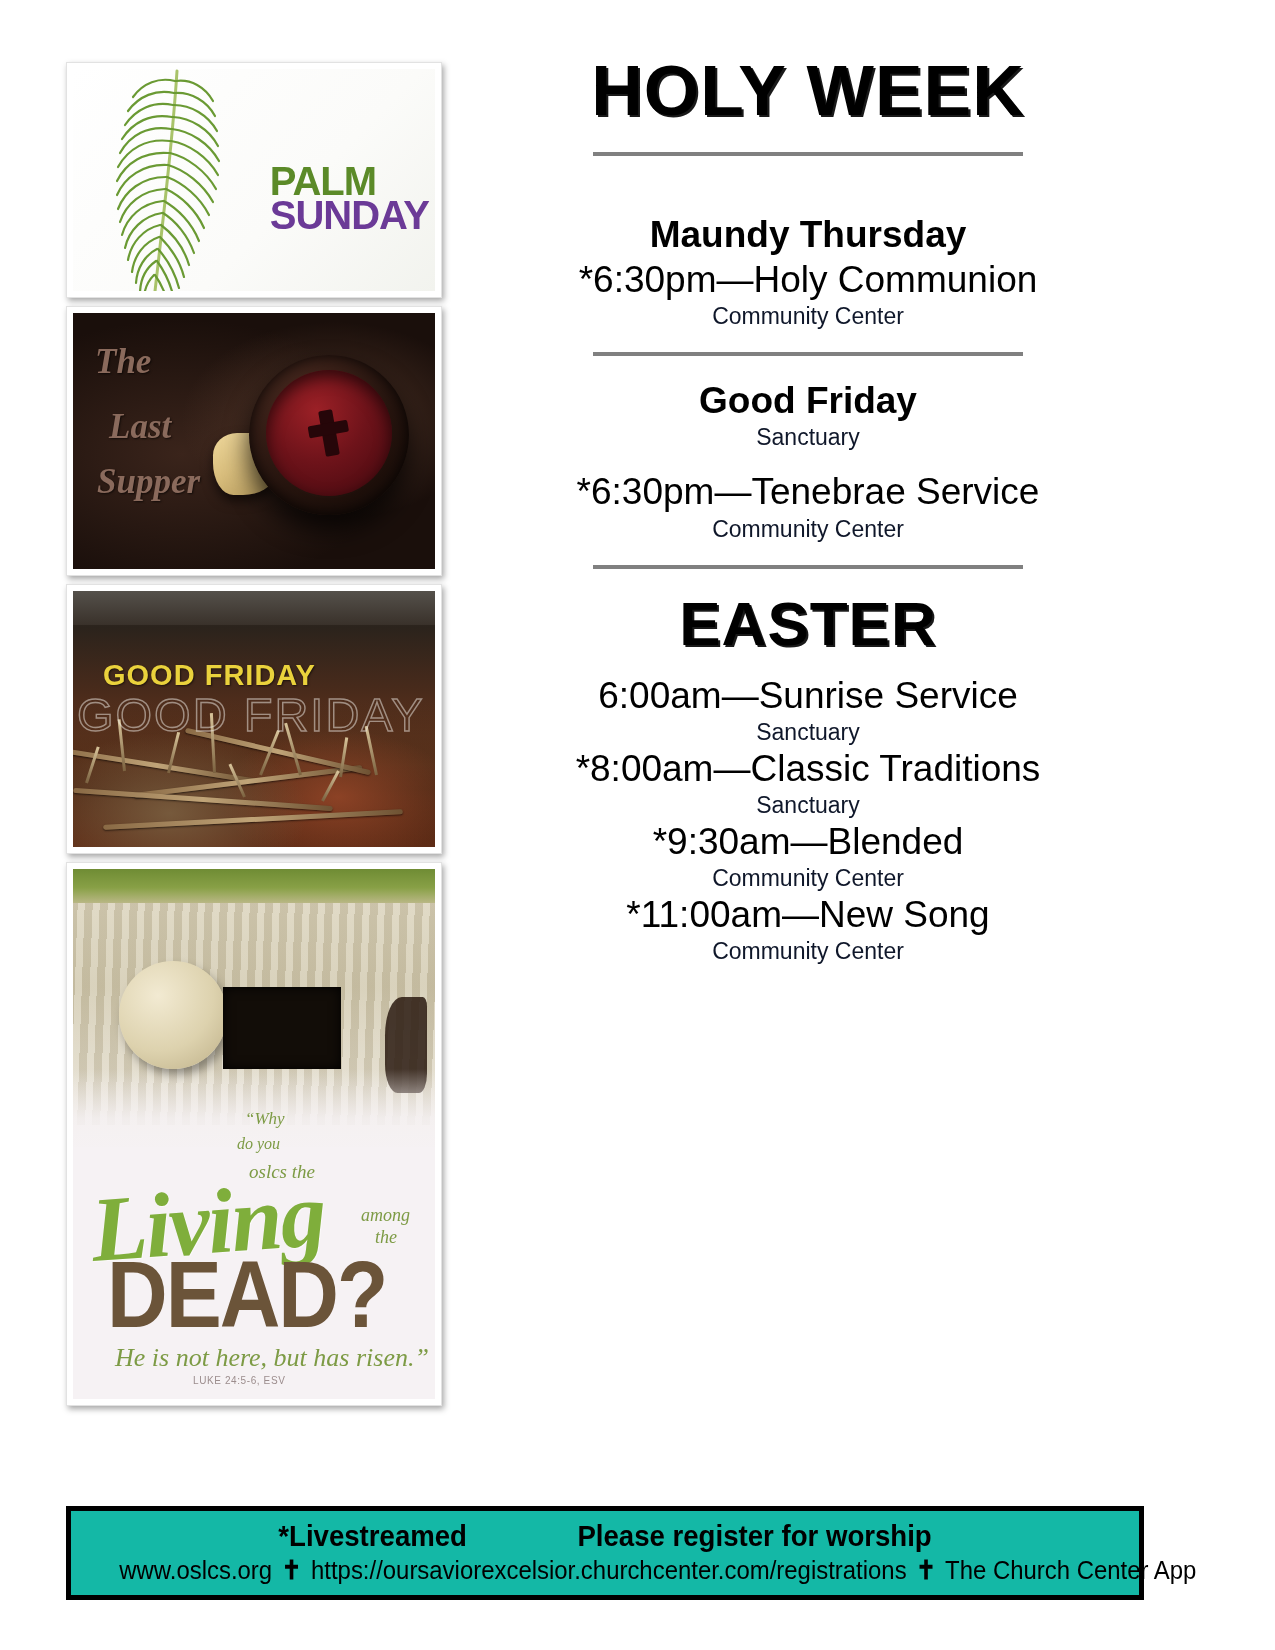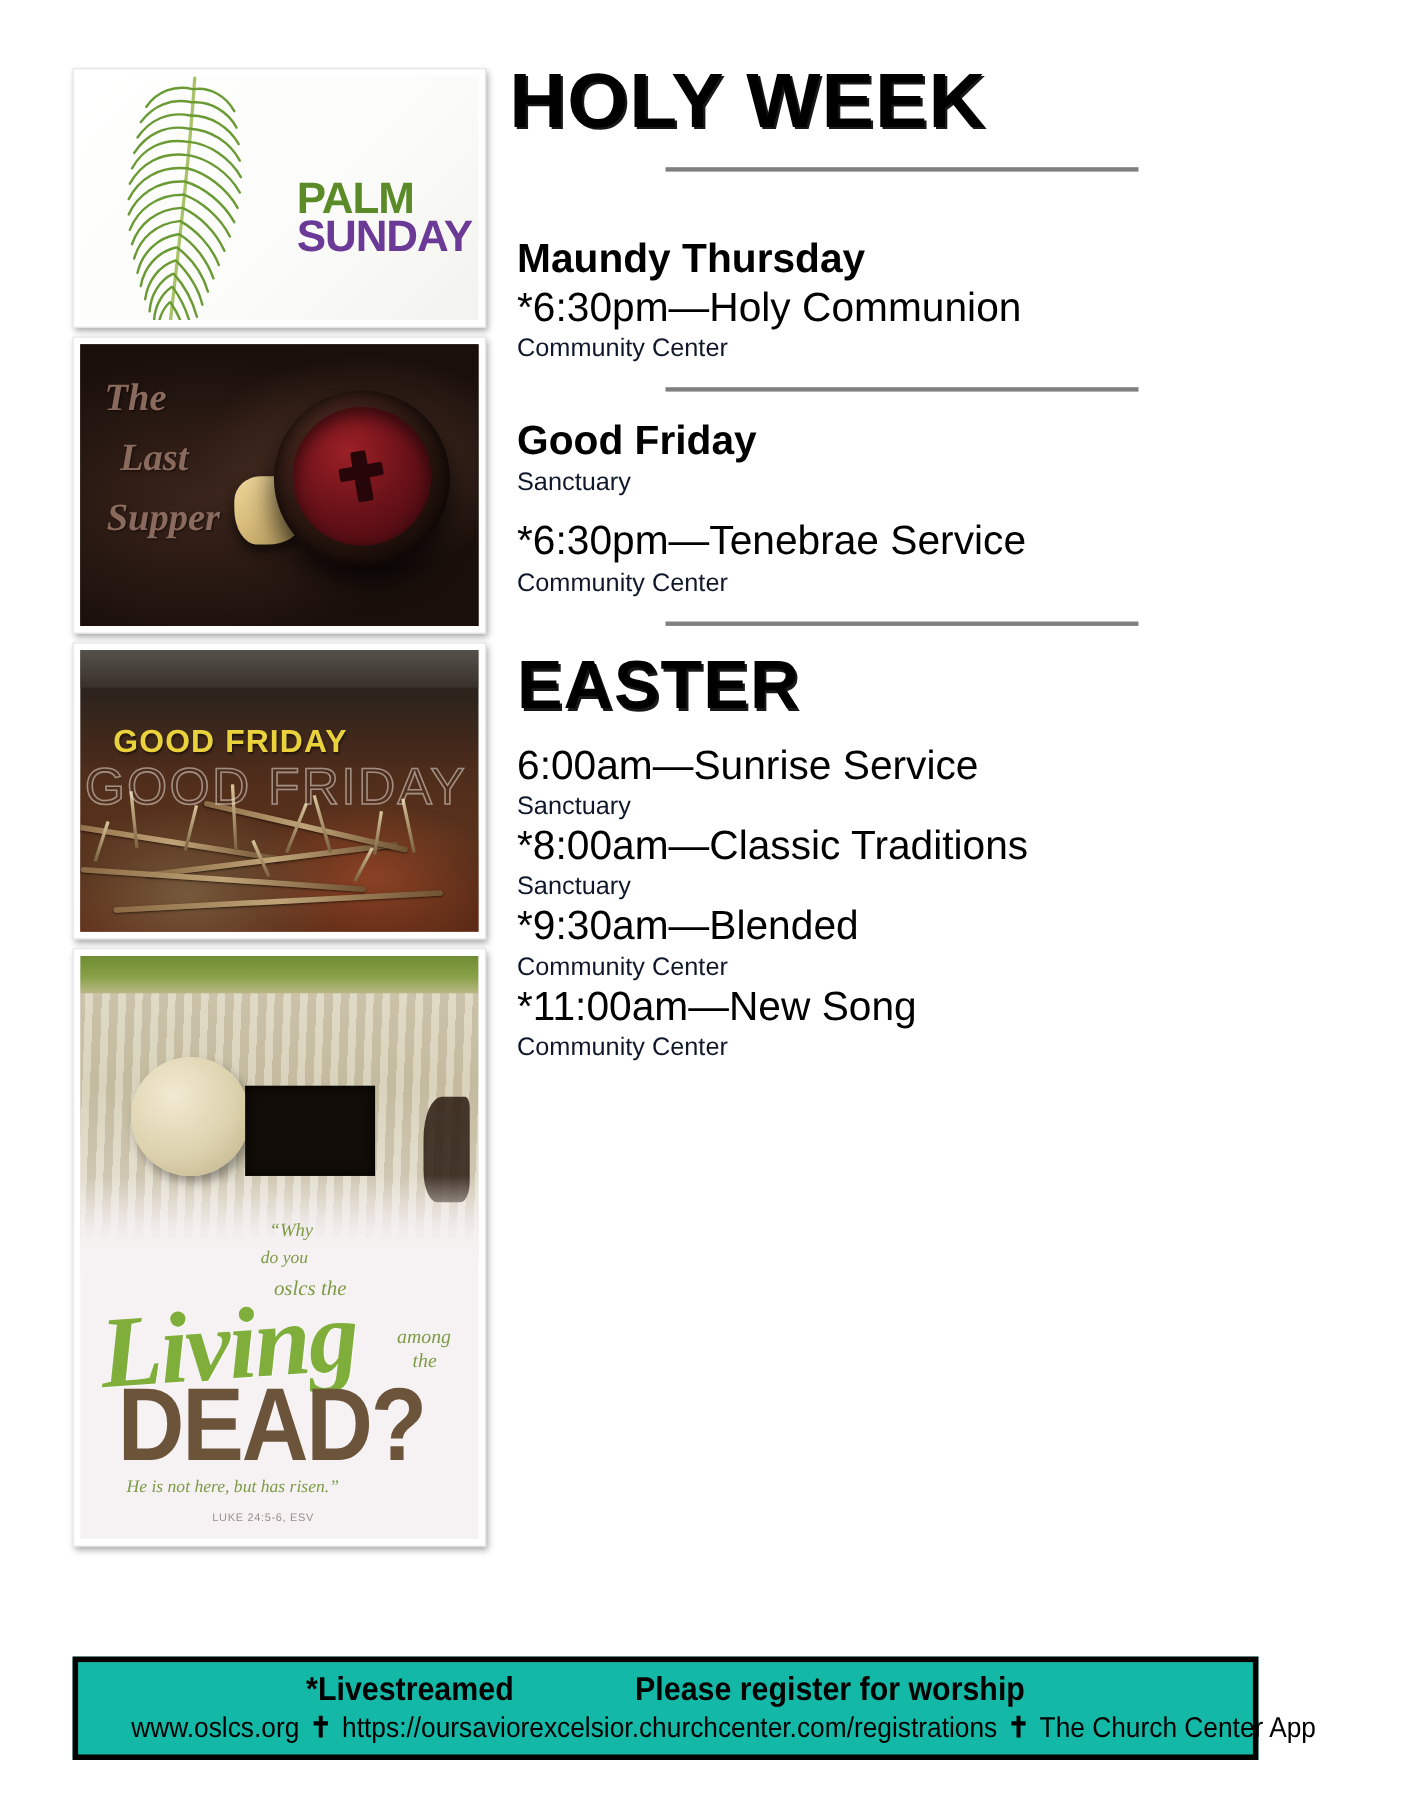--- a/index.html
+++ b/index.html
@@ -122,21 +122,21 @@
     left: 22px; top: 22px;
     font-family: "Liberation Serif", serif;
     font-style: italic;
     font-weight: 700;
     font-size: 35px;
     color: #8a6a5c;
     line-height: 1.55;
     text-shadow: 1px 1px 2px rgba(0,0,0,0.6);
   }
   .supper-txt span { display:block; }
-  .supper-txt .s2 { padding-left: 14px; }
+  .supper-txt .s2 { padding-left: 14px; margin-top: 11px; }
   .supper-txt .s3 { padding-left: 2px; }
 
   
   .ph-gf {
     height: 256px;
     background:
       linear-gradient(180deg, #3b3834 0%, #2b231c 14%, #4a2b1b 40%, #6b3a20 68%, #7a2e16 100%);
   }
   .gf-blur-top {
     position: absolute; left:0; top:0; right:0; height: 34px;
@@ -255,38 +255,38 @@
     font-size: 84px;
     letter-spacing: -2px;
     color: #6b5439;
     transform: scaleY(1.12);
     transform-origin: left top;
   }
   .ed-risen {
     position:absolute; left: 42px; top: 474px;
     font-family: "Liberation Serif", serif;
     font-style: italic;
-    font-size: 16px;
+    font-size: 26px;
     color: #7d9b45;
   }
   .ed-ref {
     position:absolute; left: 120px; top: 506px;
     font-family: "Liberation Sans", sans-serif;
     font-size: 10px;
     letter-spacing: .6px;
     color: #9c8d8d;
   }
 
   
   .text-col {
     position: absolute;
-    left: 470px;
+    left: 458px;
     top: 56px;
     width: 700px;
-    text-align: left;
+    text-align: center;
   }
 
   .mega-title {
     font-family: "Liberation Sans", sans-serif;
     font-weight: 700;
     font-size: 70px;
     letter-spacing: 1px;
     line-height: 1.0;
     transform: scaleX(1.02);
     color: #000;

